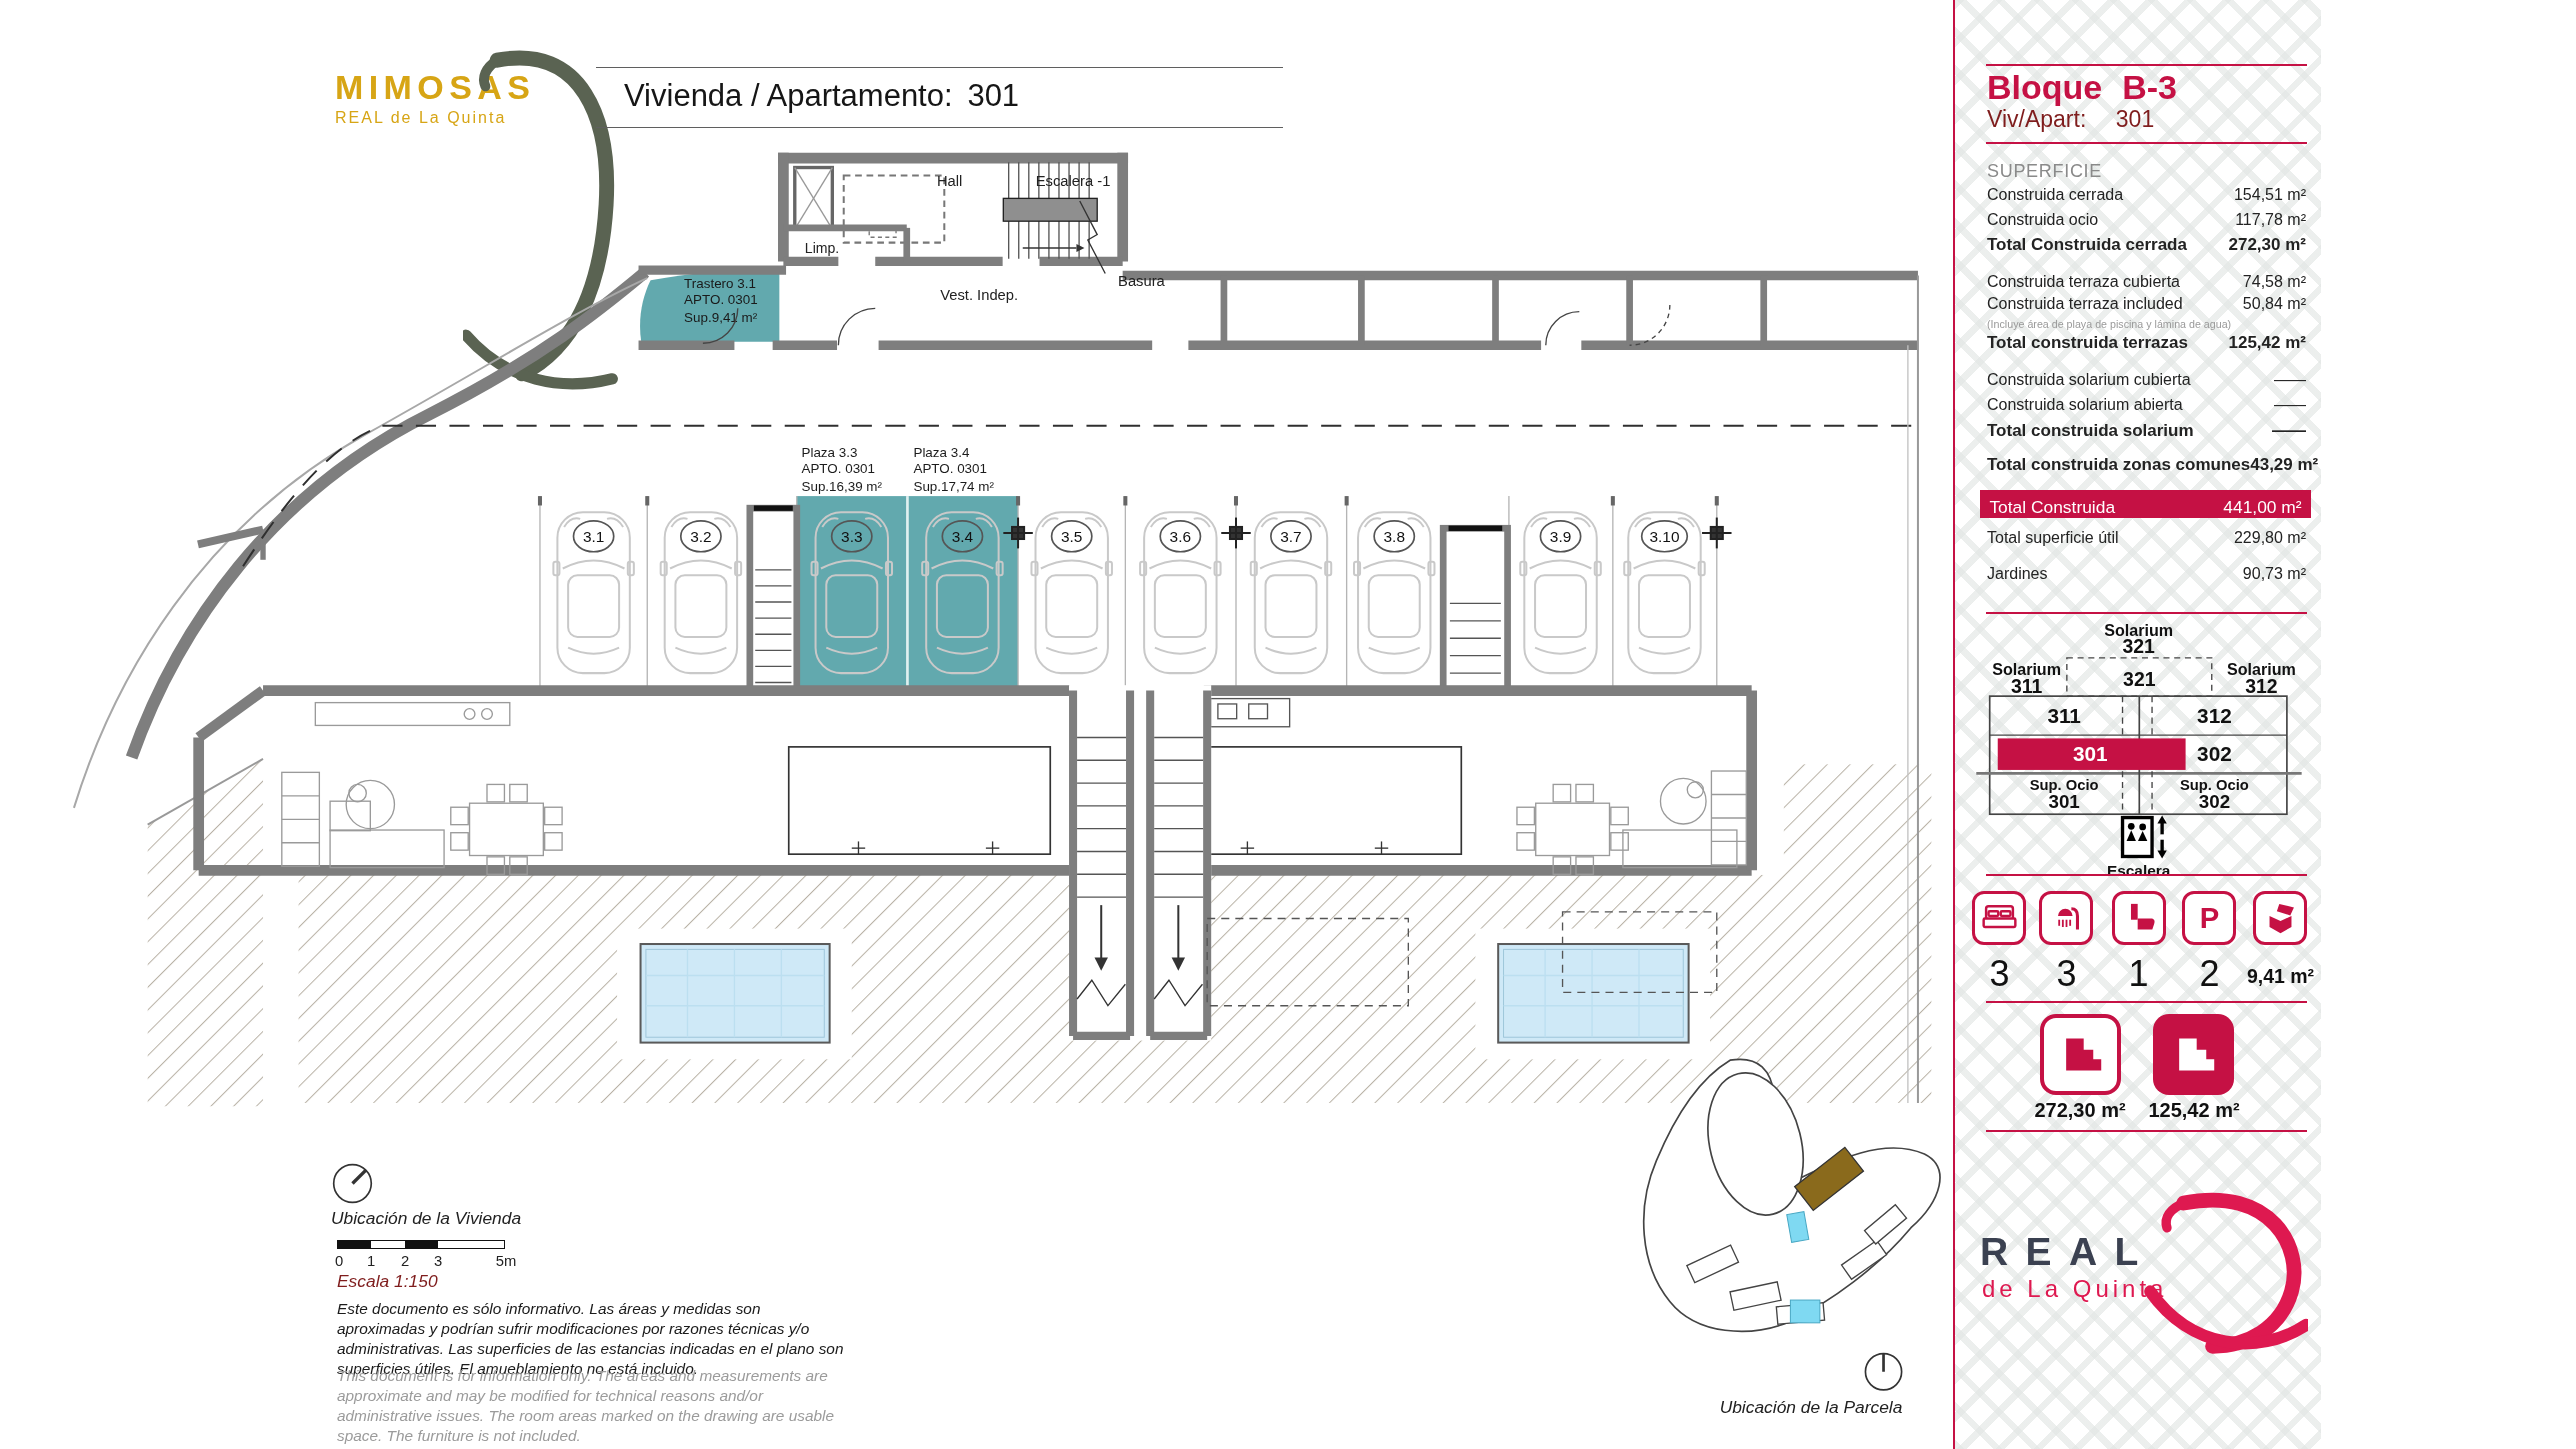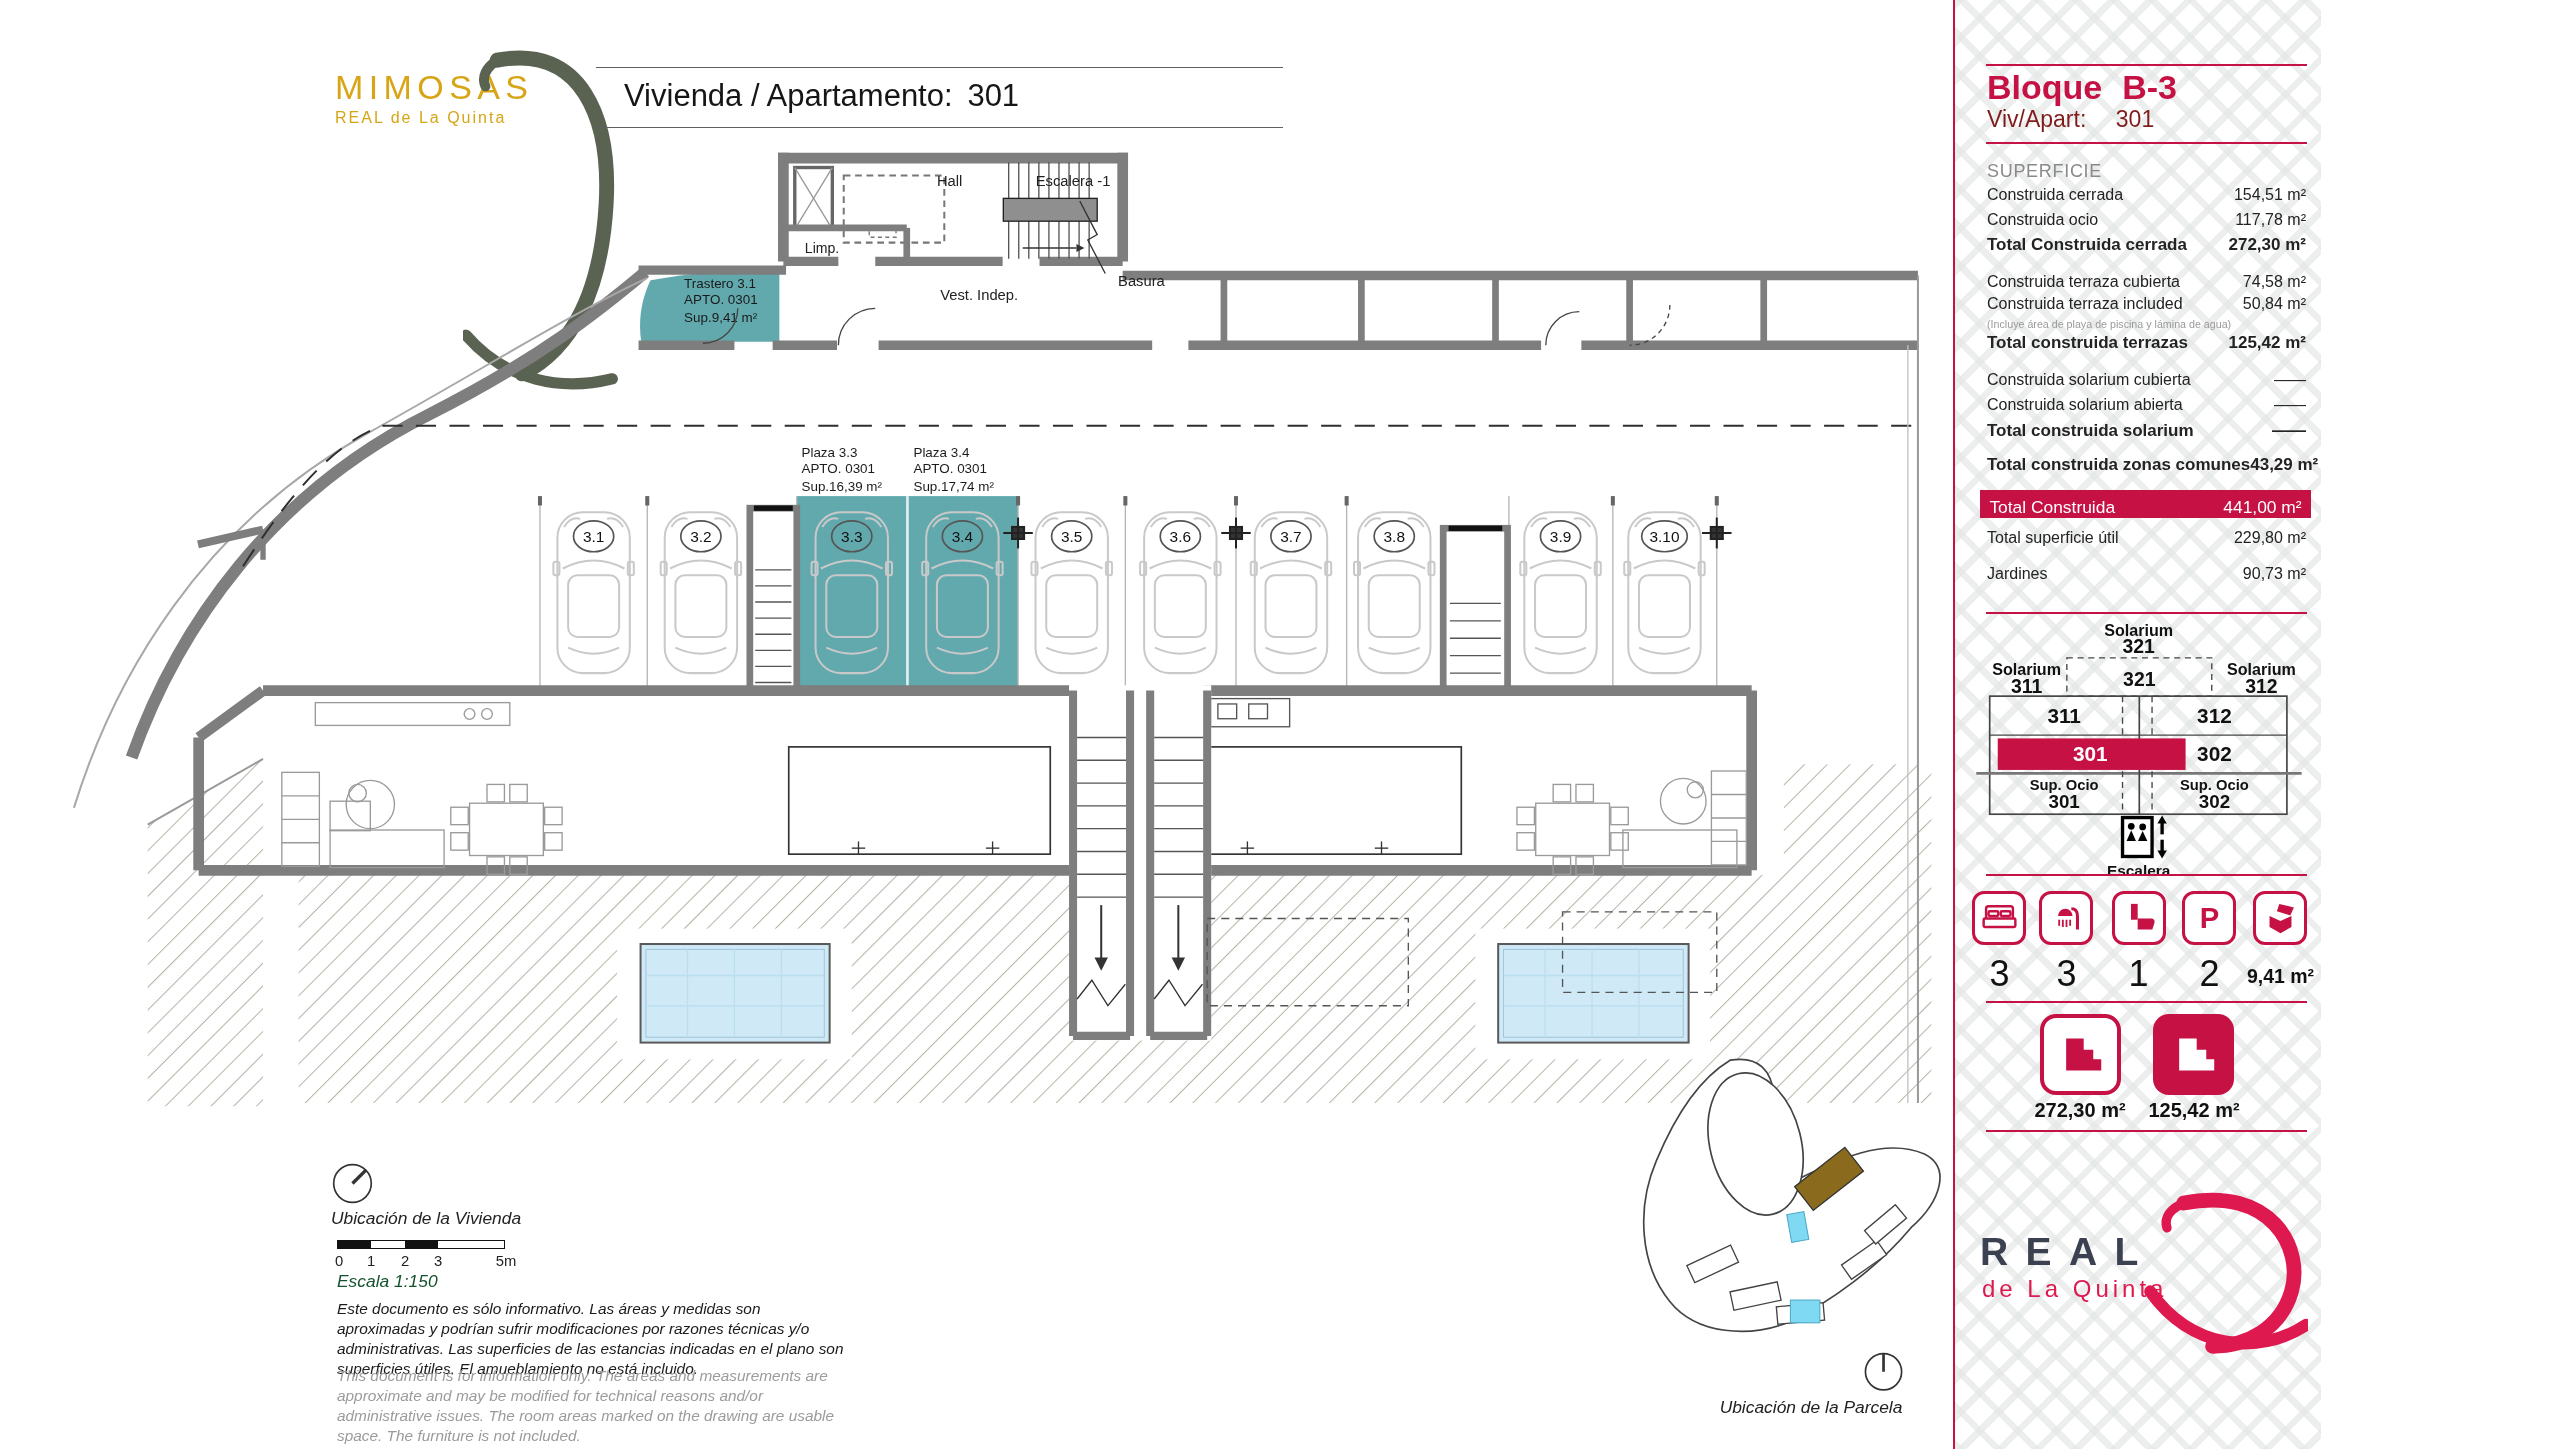--- a/index.html
+++ b/index.html
@@ -2,21 +2,21 @@
 <html style="font-size:10.7px"><head>
 <meta charset="utf-8">
 <style>
   html,body{margin:0;padding:0}
   *{box-sizing:border-box}
   body{width:2576px;height:1449px;font-family:"Liberation Sans",sans-serif;background:#fff}
   .pg{position:relative;width:2576px;height:1449px;background:#fff;overflow:hidden}
   .abs{position:absolute}
 
   
-  .brand-name{left:335px;top:68px;font-size:34px;font-weight:normal;letter-spacing:5.4px;color:#D7A515}
+  .brand-name{left:335px;top:68px;font-size:34px;font-weight:bold;letter-spacing:5.4px;color:#D7A515}
   .brand-sub{left:335px;top:109px;font-size:16px;letter-spacing:2px;color:#D7A515}
   .title-line{left:596px;width:687px;height:1.3px;background:#5f5f5f}
   .page-title{left:624px;top:78px;font-size:31px;color:#161616;display:flex;gap:14.8px;white-space:nowrap}
 
   
   .side-sep{left:1953px;top:0;width:2px;height:1449px;background:#C51144}
   .side-bg{left:1955px;top:0;width:366px;height:1449px;background-color:#fff;
      background-image:
        repeating-linear-gradient(45deg, rgba(226,230,228,.65) 0 6.7px, transparent 6.7px 27px),
        repeating-linear-gradient(135deg, rgba(226,230,228,.65) 0 6.7px, transparent 6.7px 27px);}
@@ -39,21 +39,21 @@
   .fic.outline{border:4.7px solid #C51144;background:#fff}
   .fic.filled{background:#C51144}
   .fic-lab{top:1099px;width:148px;text-align:center;font-size:20px;font-weight:bold;color:#111}
 
   
   .freal{left:1980px;top:1230px;font-size:39px;font-weight:bold;letter-spacing:17.4px;color:#3B4151}
   .fsub{left:1982px;top:1275px;font-size:24px;letter-spacing:4px;color:#DE1950}
 
   
   .loc-lab{font-style:italic;font-size:17.4px;color:#222;white-space:nowrap}
-  .escala{left:337px;top:1271px;font-style:italic;font-size:17.4px;color:#14532d}
+  .escala{left:337px;top:1271px;font-style:italic;font-size:17.4px;color:#7f1d1d}
   .tick{top:1253px;width:40px;margin-left:-20px;text-align:center;font-size:14.8px;color:#222}
   .disc{left:337px;width:510px;font-style:italic;font-size:15.4px;line-height:1.3}
   .disc.es{top:1299px;color:#1b1b1b}
   .disc.en{top:1366px;color:#9b9b9b}
 
   svg{display:block}
   svg text{font-family:"Liberation Sans",sans-serif}
 </style>
 </head>
 <body>

